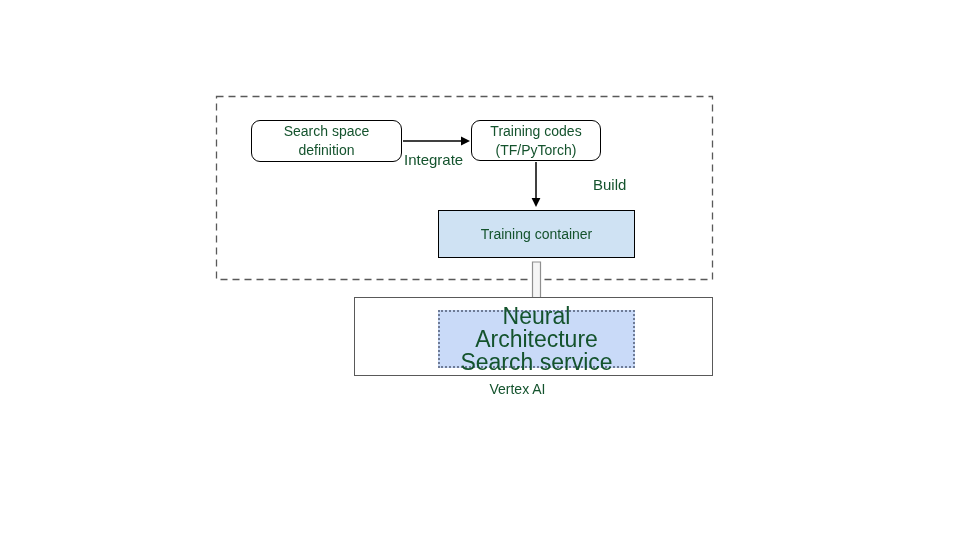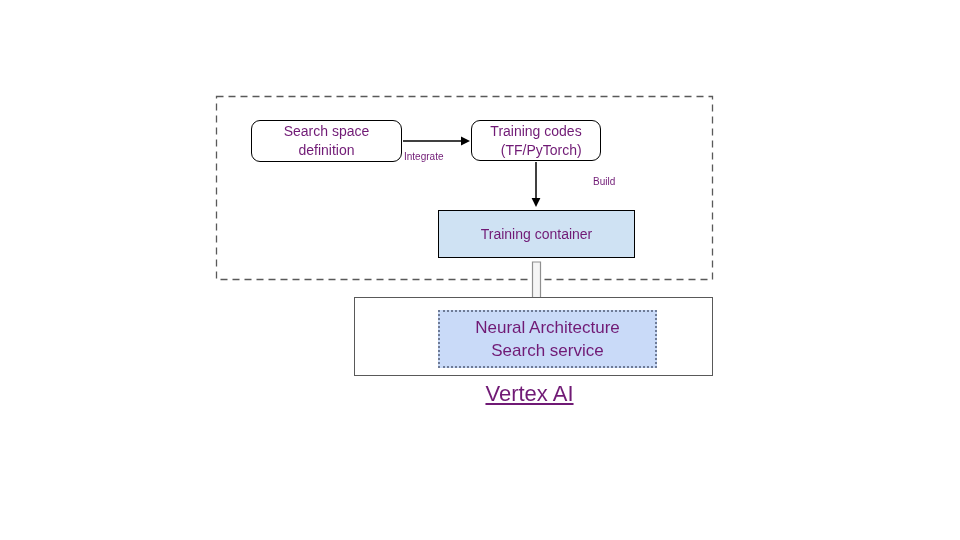--- a/index.html
+++ b/index.html
@@ -7,21 +7,21 @@
     padding: 0;
     background: #ffffff;
   }
   .stage {
     position: relative;
     width: 960px;
     height: 540px;
     background: #ffffff;
     overflow: hidden;
     font-family: "Liberation Sans", sans-serif;
-    color: #701a75;
+    color: #14532d;
   }
   .overlay {
     position: absolute;
     left: 0;
     top: 0;
     width: 960px;
     height: 540px;
     pointer-events: none;
   }
   .node {
@@ -34,53 +34,52 @@
     white-space: pre-line;
   }
   .rounded-box {
     border: 1.5px solid #000000;
     border-radius: 9px;
     background: #ffffff;
     font-size: 14px;
     line-height: 19px;
   }
   .search-space-box   { left: 251px; top: 120px; width: 151px; height: 42px; }
-  .training-codes-box { left: 471px; top: 120px; width: 130px; height: 41px; text-align: right; }
+  .training-codes-box { left: 471px; top: 120px; width: 130px; height: 41px; }
   .training-container-box {
     left: 438px; top: 210px; width: 197px; height: 48px;
     background: #cfe2f3;
     border: 1.5px solid #000000;
     font-size: 14px;
   }
   .vertex-frame {
     left: 354px; top: 297px; width: 359px; height: 79px;
     border: 1.5px solid #595959;
     background: #ffffff;
   }
   .nas-service-box {
-    left: 438px; top: 310px; width: 219px; height: 58px;
+    left: 438px; top: 310px; width: 197px; height: 58px;
     background: #c9daf8;
     border: 2px dotted #6e7b96;
-    font-size: 17px;
+    font-size: 23px;
     line-height: 23px;
     text-align: center;
   }
   .edge-label {
     position: absolute;
-    font-size: 10px;
+    font-size: 15px;
     white-space: nowrap;
   }
   .integrate-label { left: 404px; top: 151px; }
   .build-label     { left: 549px; top: 176px; margin-left: 44px; }
   .vertex-label {
     position: absolute;
-    left: 350px; top: 381px; width: 359px;
+    left: 338px; top: 381px; width: 359px;
     text-align: center;
-    font-size: 22px;
-    text-decoration: underline;
+    font-size: 14px;
   }
 </style>
 </head>
 <body>
 
 <div class="stage">
 
   <svg class="overlay" width="960" height="540" viewBox="0 0 960 540" xmlns="http://www.w3.org/2000/svg">
 
     <rect x="216.5" y="96.5" width="496" height="183" fill="none" stroke="#595959" stroke-width="1.3" stroke-dasharray="7 5"></rect>

